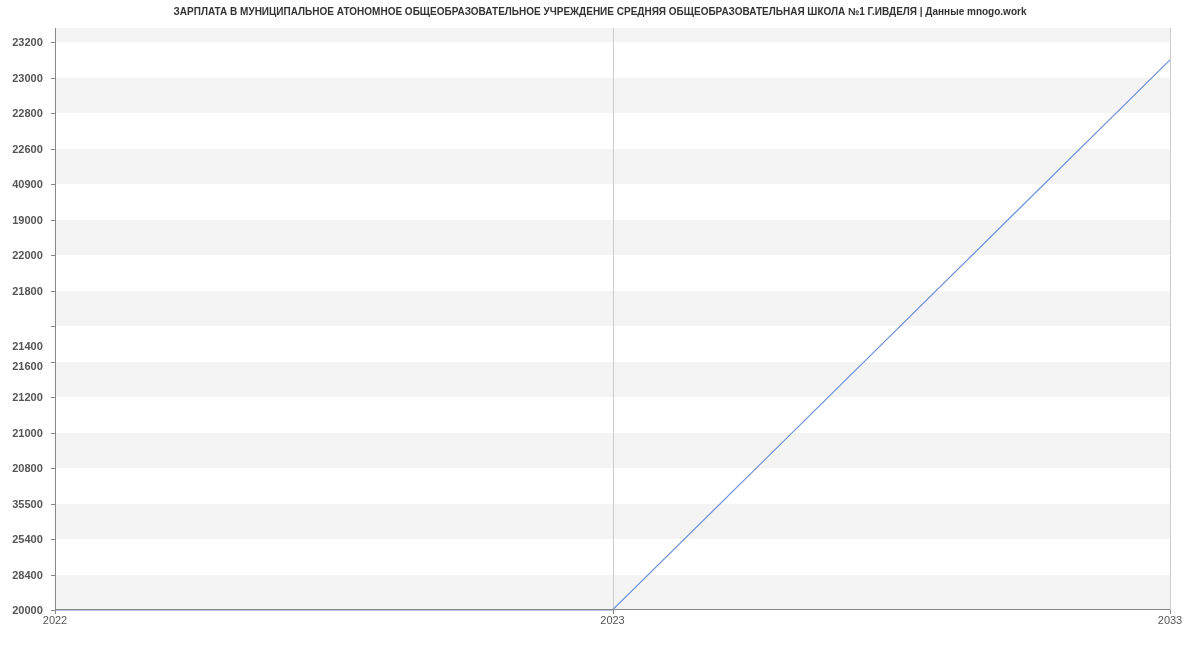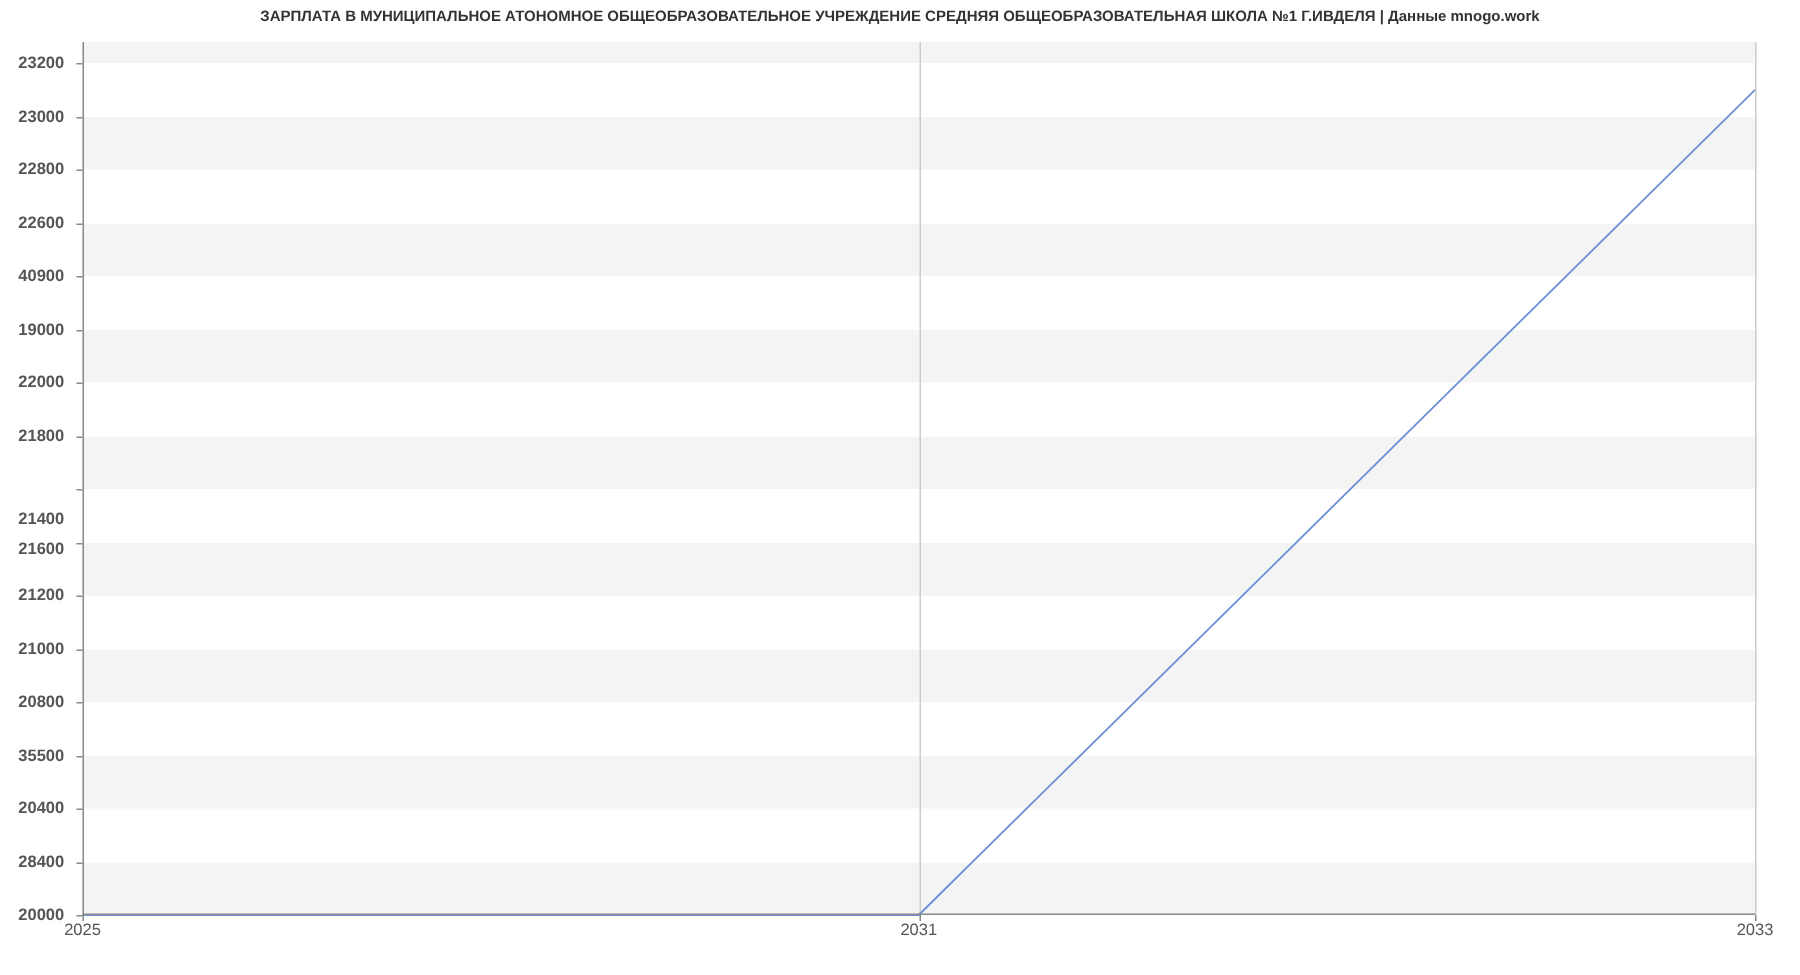--- a/index.html
+++ b/index.html
@@ -142,21 +142,21 @@
     </svg>
     <div class="axis-line y-axis-line"></div>
     <div class="axis-line x-axis-line"></div>
   </div>
 
   <div id="y-ticks">
       <div class="y-tick-label" style="top: 610px;">20000</div>
       <div class="tick-mark-y" style="top: 610px;"></div>
       <div class="y-tick-label" style="top: 574.512px;">28400</div>
       <div class="tick-mark-y" style="top: 574.512px;"></div>
-      <div class="y-tick-label" style="top: 539.024px;">20400</div>
+      <div class="y-tick-label" style="top: 539.024px;">25400</div>
       <div class="tick-mark-y" style="top: 539.024px;"></div>
       <div class="y-tick-label" style="top: 503.537px;">35500</div>
       <div class="tick-mark-y" style="top: 503.537px;"></div>
       <div class="y-tick-label" style="top: 468.049px;">20800</div>
       <div class="tick-mark-y" style="top: 468.049px;"></div>
       <div class="y-tick-label" style="top: 432.561px;">21000</div>
       <div class="tick-mark-y" style="top: 432.561px;"></div>
       <div class="y-tick-label" style="top: 397.073px;">21200</div>
       <div class="tick-mark-y" style="top: 397.073px;"></div>
       <div class="y-tick-label" style="top: 346px;">21400</div>
@@ -174,21 +174,21 @@
       <div class="y-tick-label" style="top: 148.659px;">22600</div>
       <div class="tick-mark-y" style="top: 148.659px;"></div>
       <div class="y-tick-label" style="top: 113.171px;">22800</div>
       <div class="tick-mark-y" style="top: 113.171px;"></div>
       <div class="y-tick-label" style="top: 77.6829px;">23000</div>
       <div class="tick-mark-y" style="top: 77.6829px;"></div>
       <div class="y-tick-label" style="top: 42.1951px;">23200</div>
       <div class="tick-mark-y" style="top: 42.1951px;"></div>
     </div>
   <div id="x-ticks">
-      <div class="x-tick-label" style="left: 55px;">2025</div>
+      <div class="x-tick-label" style="left: 55px;">2022</div>
       <div class="tick-mark-x" style="left: 55px;"></div>
-      <div class="x-tick-label" style="left: 612.5px;">2031</div>
+      <div class="x-tick-label" style="left: 612.5px;">2023</div>
       <div class="tick-mark-x" style="left: 612.5px;"></div>
       <div class="x-tick-label" style="left: 1170px;">2033</div>
       <div class="tick-mark-x" style="left: 1170px;"></div>
     </div>
 
 </div>
 
 </body></html>

